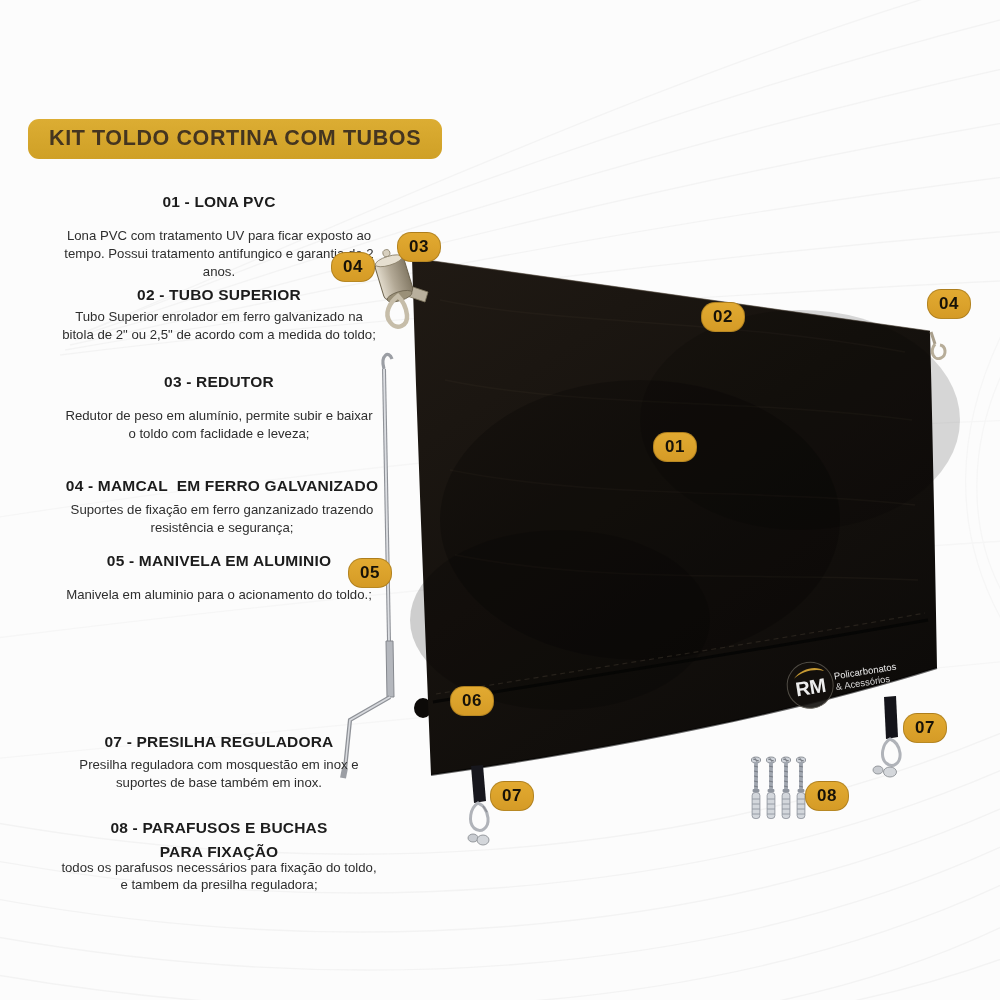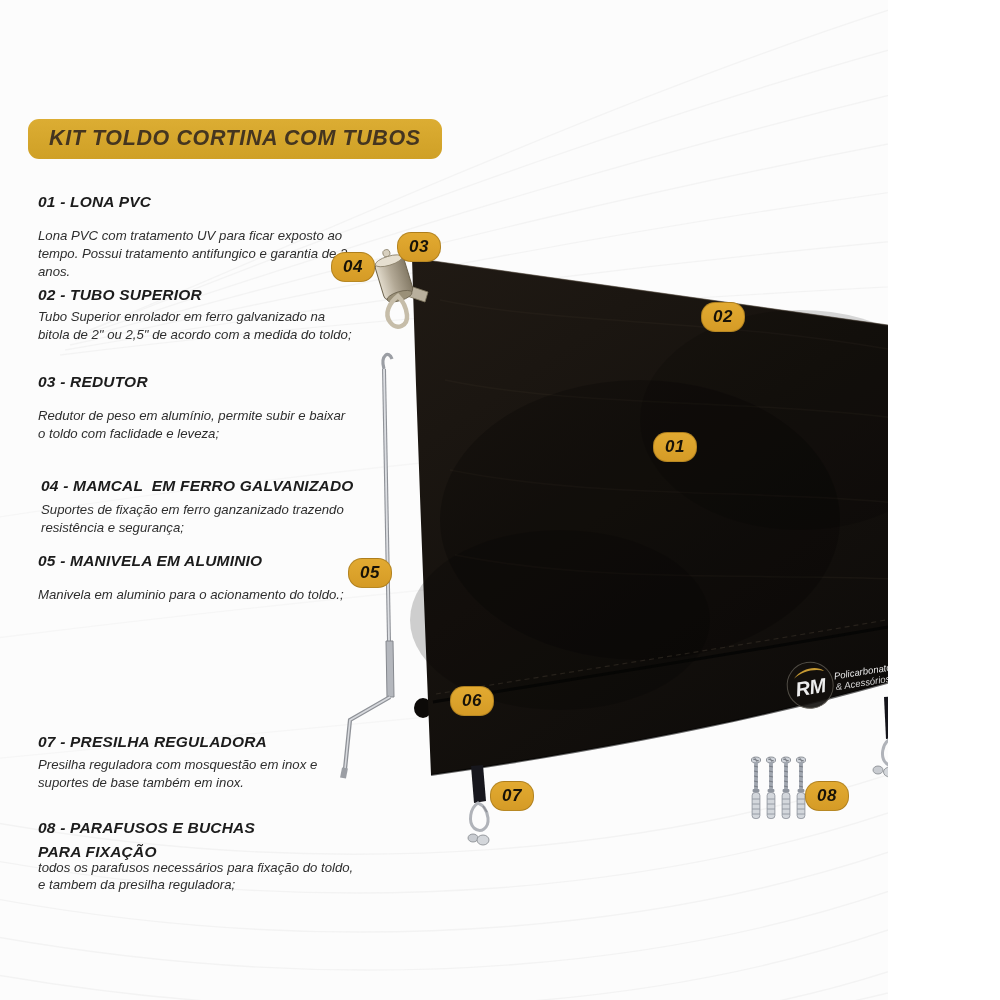--- a/index.html
+++ b/index.html
@@ -1,32 +1,32 @@
 <!DOCTYPE html>
 <html><head>
 <meta charset="utf-8">
 <style>
   html,body{margin:0;padding:0;}
   #page{
-    position:relative;width:888px;height:1000px;background:#fcfcfc;
-    overflow:hidden;font-family:"Liberation Sans",sans-serif;font-style:italic;
+    position:relative;width:1000px;height:1000px;background:#fcfcfc;
+    overflow:hidden;font-family:"Liberation Sans",sans-serif;
   }
   #bg-pattern,#product-art{position:absolute;inset:0;pointer-events:none;}
   #bg-pattern{z-index:0;}
   #product-art{z-index:1;}
 
   .banner{
     position:absolute;left:28px;top:119px;z-index:2;
     background:linear-gradient(180deg,#dcad33,#cfa026);
     border-radius:11px;padding:7px 21px 8px 21px;
     font-size:21.5px;font-weight:600;letter-spacing:0.6px;
     color:#443520;white-space:nowrap;
   }
 
-  .sec{position:absolute;left:38px;width:362px;z-index:2;}
+  .sec{position:absolute;left:38px;width:362px;z-index:2;text-align:center;}
   .sec-h{
     margin:0;font-size:15.5px;font-weight:bold;color:#1c1c1c;
     line-height:24px;letter-spacing:0.2px;white-space:pre-wrap;
   }
   .sec-h.single{line-height:19px;}
   .sec-b{
     margin:0;font-size:13.2px;color:#2e2e2e;line-height:18px;
     white-space:pre-wrap;
   }
 

